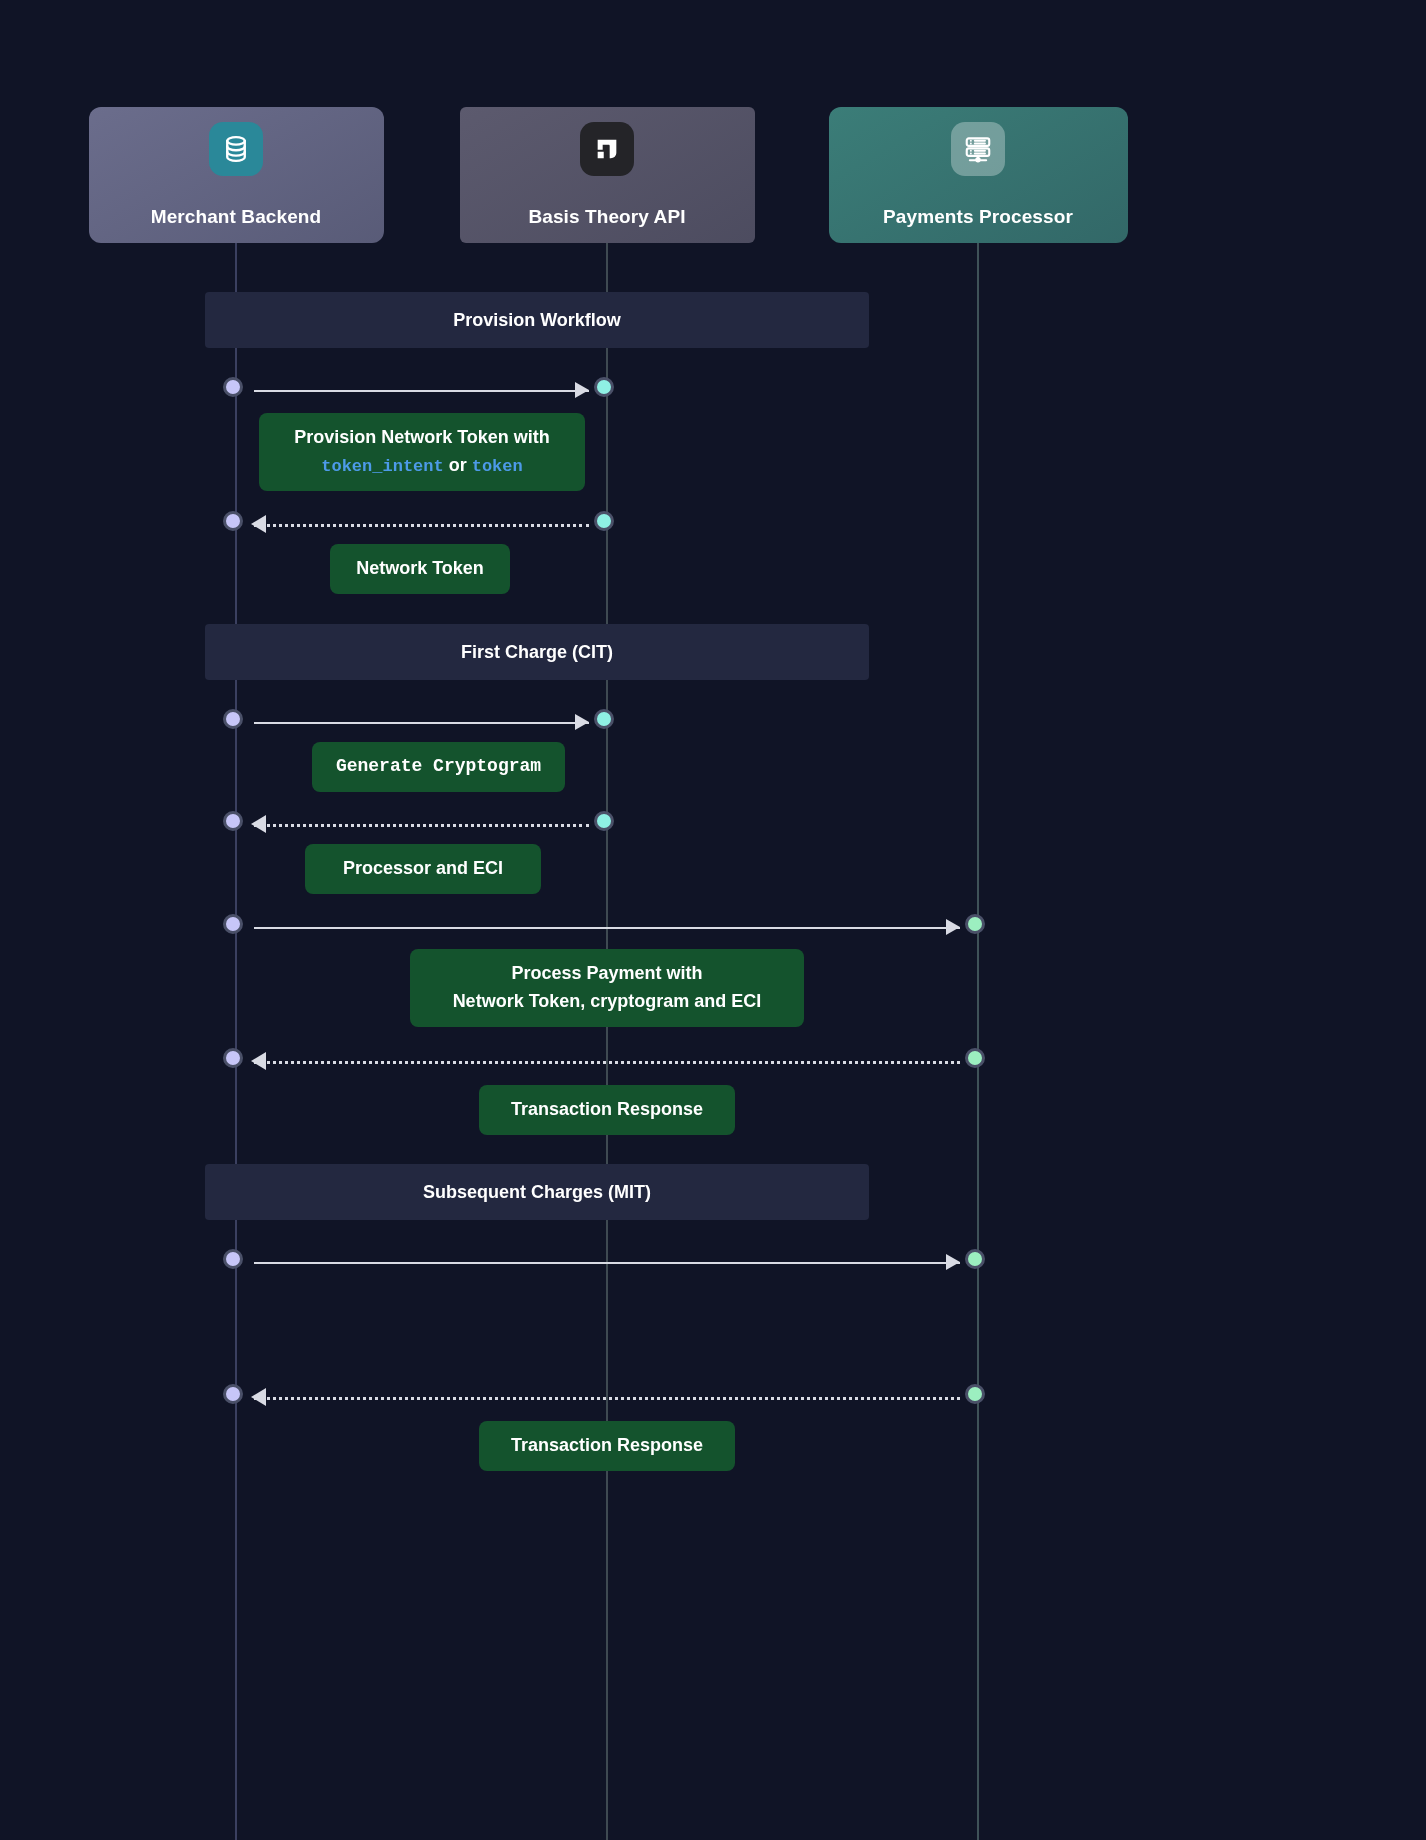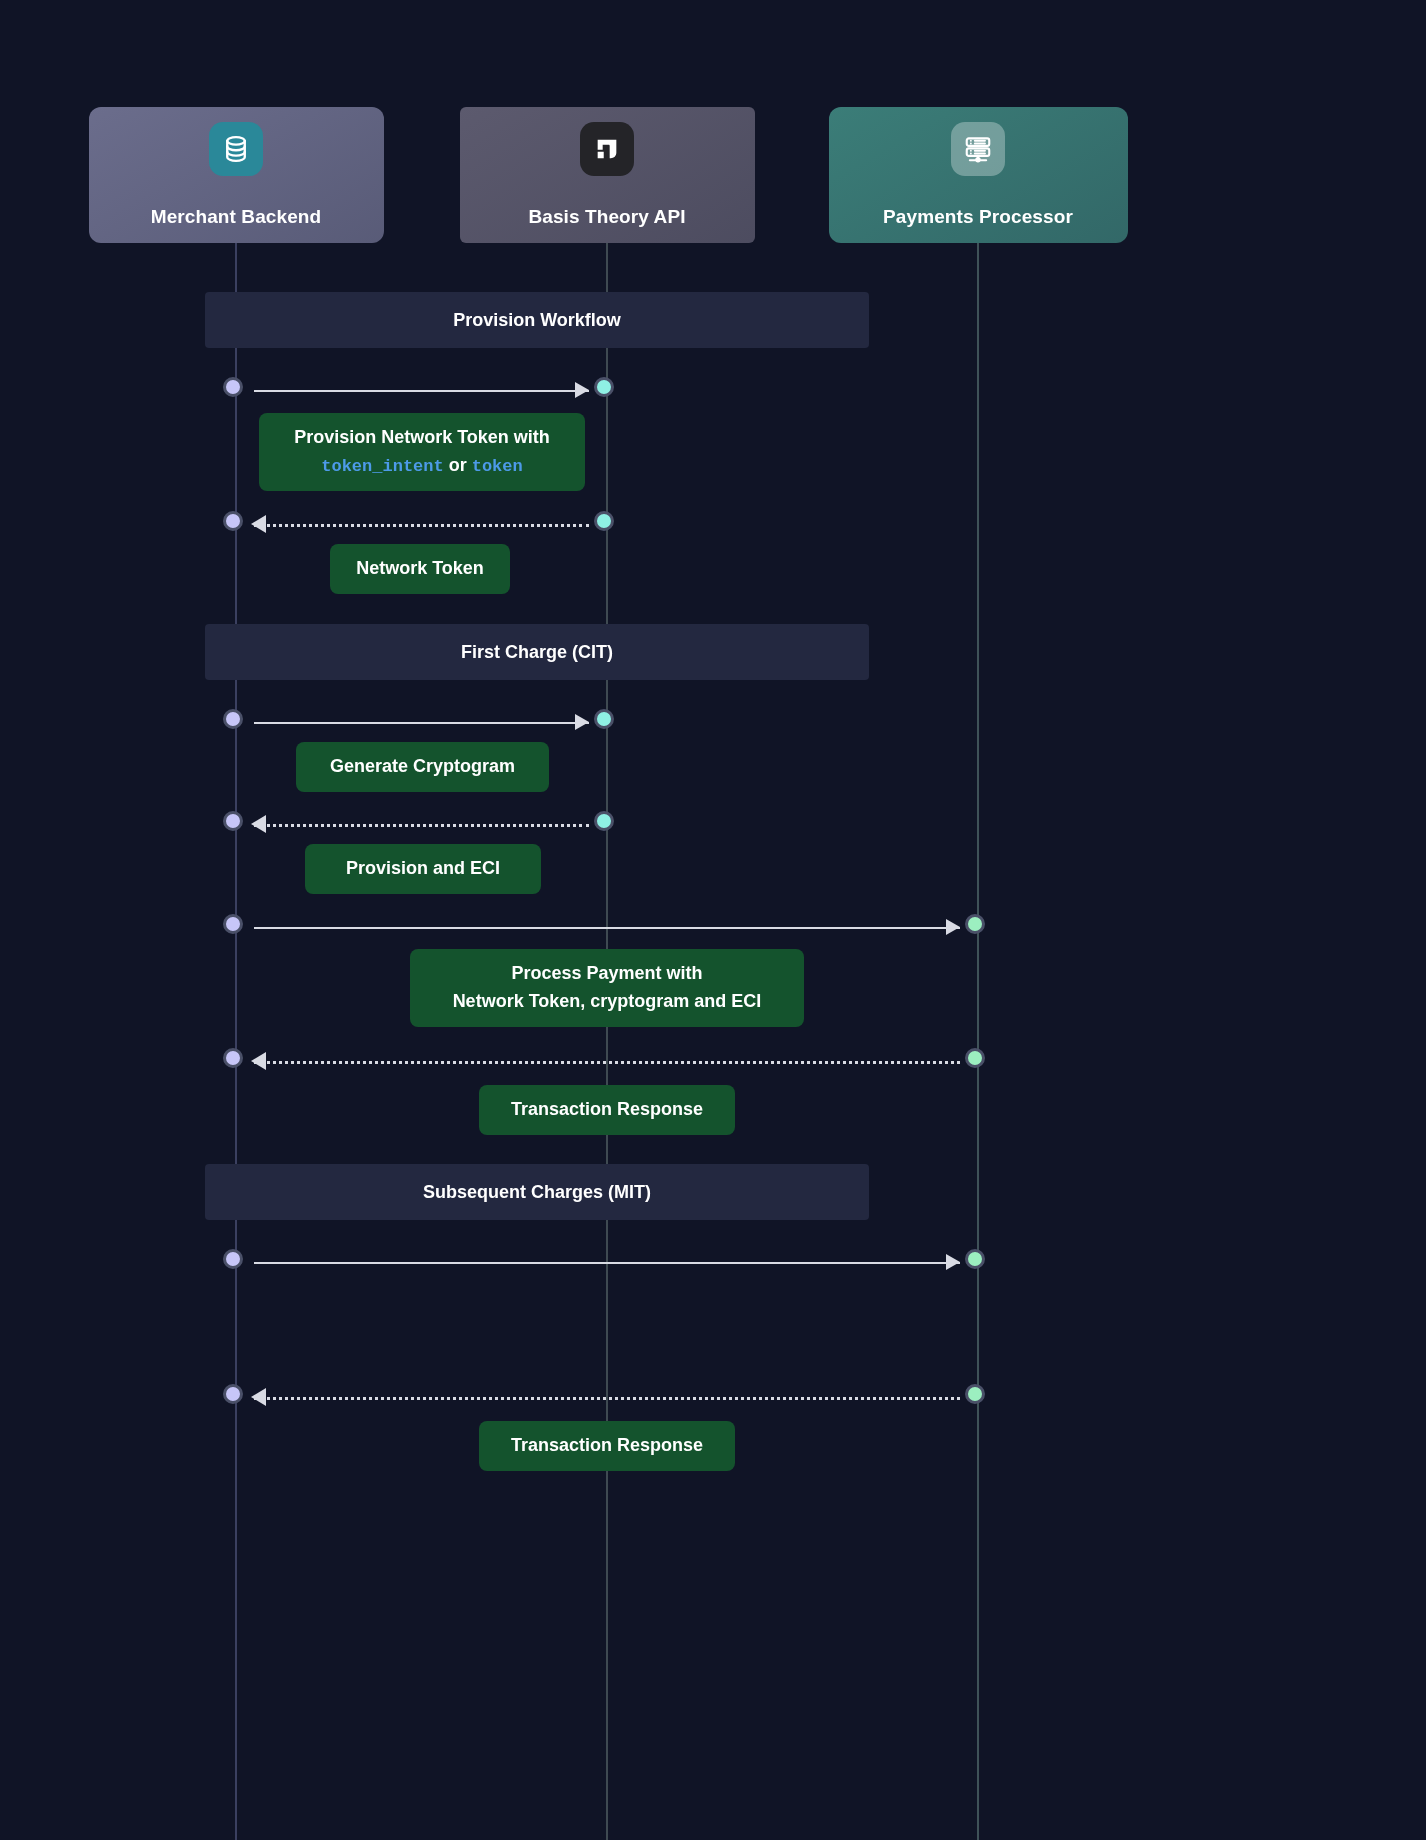--- a/index.html
+++ b/index.html
@@ -189,26 +189,26 @@
     <div class="msg-label" style="left: 259px; top: 413px; width: 326px;"><div>Provision Network Token with</div><div><code>token_intent</code><span> or </span><code>token</code></div></div>
     <div class="msg-line dashed" style="left: 254px; width: 335px; top: 524px;"></div>
     <div class="arrow-head left" style="top: 515px; left: 251px;"></div>
     <div class="dot basis" style="left: 594px; top: 511px;"></div>
     <div class="dot merchant" style="left: 223px; top: 511px;"></div>
     <div class="msg-label" style="left: 330px; top: 544px; width: 180px;">Network Token</div>
     <div class="msg-line" style="left: 254px; width: 335px; top: 722px;"></div>
     <div class="arrow-head right" style="top: 714px; left: 575px;"></div>
     <div class="dot merchant" style="left: 223px; top: 709px;"></div>
     <div class="dot basis" style="left: 594px; top: 709px;"></div>
-    <div class="msg-label" style="left: 296px; top: 742px; width: 253px;">Generate Cryptogram</div>
+    <div class="msg-label" style="left: 312px; top: 742px; width: 253px; font-family: Liberation Mono, monospace;">Generate Cryptogram</div>
     <div class="msg-line dashed" style="left: 254px; width: 335px; top: 824px;"></div>
     <div class="arrow-head left" style="top: 815px; left: 251px;"></div>
     <div class="dot basis" style="left: 594px; top: 811px;"></div>
     <div class="dot merchant" style="left: 223px; top: 811px;"></div>
-    <div class="msg-label" style="left: 305px; top: 844px; width: 236px;">Provision and ECI</div>
+    <div class="msg-label" style="left: 305px; top: 844px; width: 236px;">Processor and ECI</div>
     <div class="msg-line" style="left: 254px; width: 706px; top: 927px;"></div>
     <div class="arrow-head right" style="top: 919px; left: 946px;"></div>
     <div class="dot merchant" style="left: 223px; top: 914px;"></div>
     <div class="dot processor" style="left: 965px; top: 914px;"></div>
     <div class="msg-label" style="left: 410px; top: 949px; width: 394px;">Process Payment with
 Network Token, cryptogram and ECI</div>
     <div class="msg-line dashed" style="left: 254px; width: 706px; top: 1061px;"></div>
     <div class="arrow-head left" style="top: 1052px; left: 251px;"></div>
     <div class="dot processor" style="left: 965px; top: 1048px;"></div>
     <div class="dot merchant" style="left: 223px; top: 1048px;"></div>

